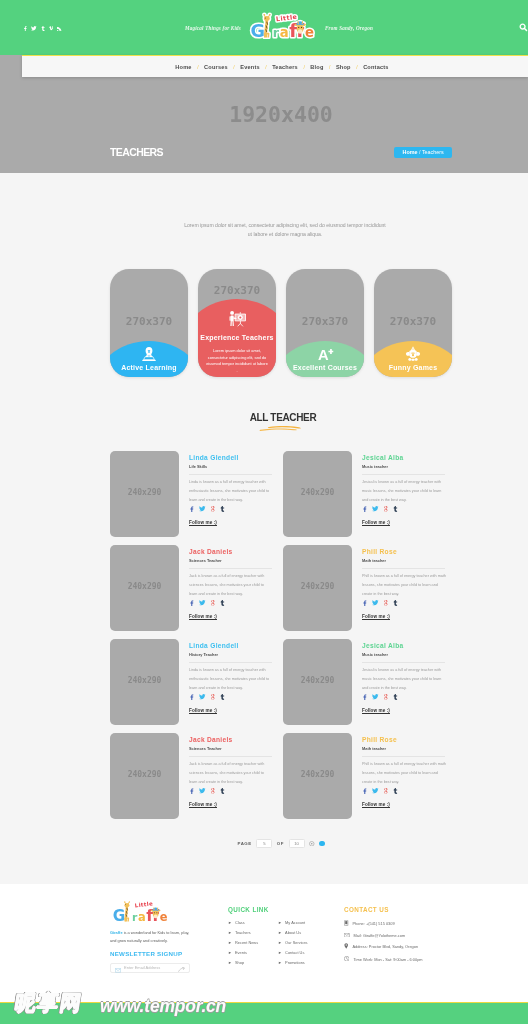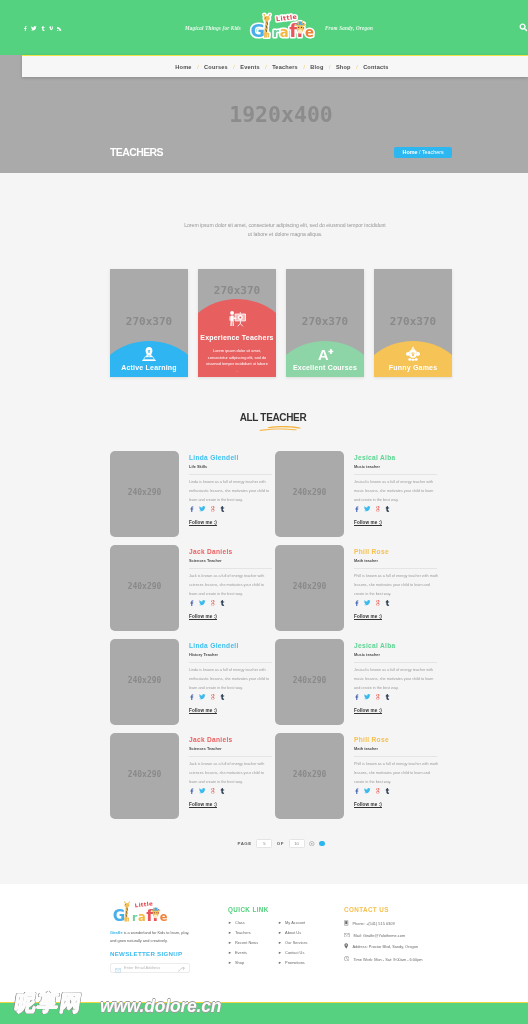--- a/index.html
+++ b/index.html
@@ -40,35 +40,35 @@
   .crumb b { font-weight:bold; }
   .crumb i { font-style:normal; color:#e8f7ff; }
 
   
   .sec-title { text-align:center; font-size:10px; font-weight:bold; color:#333333; letter-spacing:0; line-height:11px; }
   .sec-sub { text-align:center; font-size:5.1px; color:#949494; line-height:6px; letter-spacing:0; }
 
   
   .features { position:absolute; left:110px; top:269px; width:342px; height:108px; display:flex; gap:10px; }
   .fcard { position:relative; width:78px; height:108px; background:#aaaaaa; overflow:hidden;
-     box-shadow:0 1px 3px rgba(0,0,0,.1); }
+     box-shadow:0 1px 3px rgba(0,0,0,.1);border-radius:19px; }
   .fcard .ph { position:absolute; left:0; width:100%; text-align:center; color:#8a8a8a;
      font-family:"DejaVu Sans Mono", monospace; font-size:11px; font-weight:bold; line-height:11px; }
   .fc-label { position:absolute; left:0; width:100%; text-align:center; color:#fff;
      font-size:7px; font-weight:bold; letter-spacing:.2px; line-height:8px; }
   .fc-desc { position:absolute; left:8px; width:62px; text-align:center; color:#fff;
      font-size:3.9px; line-height:6.6px; }
   .fc-icon { position:absolute; left:50%; transform:translateX(-50%); }
 
   
   .brush { position:absolute; left:257px; line-height:0; }
 
   
   .tgrid { position:absolute; left:110px; top:451px; width:342px; }
-  .trow { display:flex; gap:0; }
+  .trow { display:flex; gap:8px; }
   .tcard { display:flex; width:165px; height:86px; }
   .tthumb { width:69px; height:86px; background:#aaaaaa; border-radius:5px; position:relative; flex:none; }
   .tthumb span { position:absolute; left:0; top:50%; width:100%; margin-top:-6px; text-align:center;
      color:#8a8a8a; font-family:"DejaVu Sans Mono", monospace; font-size:8px; font-weight:bold; }
   .tinfo { padding-left:10px; padding-top:3px; width:95px; }
   .tname { font-size:6.6px; font-weight:bold; letter-spacing:.3px; line-height:8px; }
   .trole { font-size:3.9px; color:#4f4f4f; font-weight:bold; margin-top:2px; padding-bottom:5px;
      border-bottom:1px solid #e4e4e4; width:83px; line-height:5px; }
   .tdesc { font-size:3.75px; color:#9b9b9b; line-height:9.2px; margin-top:3px; width:84px; }
   .tsoc { display:flex; gap:5px; margin-top:4px; align-items:flex-end; height:6px; }
@@ -327,21 +327,21 @@
               <path d="M11.4 15 q5.6 -2 11.2 0 q-5.6 2.6 -11.2 0 z"></path>
               <circle cx="17" cy="19.6" r="2.3"></circle>
               <path d="M12.6 23.4 q4.4 2.8 8.8 0 q-4.4 4.2 -8.8 0 z"></path>
               <path d="M16.4 4.6 h1.2 v4 h-1.2 z"></path>
             </g>
           </svg></div>
         <div class="fc-label" style="top:95px">Funny Games</div>
       </div>
     </div>
 
-  <div class="sec-title" style="position:absolute;left:102px;top:412px;width:342px;letter-spacing:-0.35px">ALL TEACHER</div>
+  <div class="sec-title" style="position:absolute;left:112px;top:412px;width:342px;letter-spacing:-0.35px">ALL TEACHER</div>
   <div class="brush" style="top:425px">
     <svg width="46" height="7" viewBox="0 0 84 12">
       <path d="M22 3.2 C38 1 58 1.2 74 3.2 C78 3.8 80 4.6 80 5.4 C80 6 78.5 6.2 76 5.8 C58 3.4 40 3.2 24 5 C21 5.4 19.5 4.6 19.8 4 C20 3.5 21 3.3 22 3.2 Z" fill="#f5b33e"></path>
       <path d="M6 8.4 C24 5.6 50 5.2 70 7.2 C72.5 7.5 73.4 8.3 72.6 8.9 C71.8 9.4 70 9.3 67 9 C48 7.4 28 7.8 10 10.2 C6.6 10.7 4.6 10.2 4.6 9.5 C4.6 8.9 5 8.5 6 8.4 Z" fill="#f6ba4f"></path>
     </svg>
   </div>
 
   <div class="tgrid" id="tgrid">
       <div class="trow" style="margin-bottom: 8px;">
         <div class="tcard">
@@ -726,14 +726,14 @@
             </svg></span>
           <span>Time Work: Mon - Sat: 9:00am - 6:00pm</span>
         </li>
       </ul>
   </div>
 
   <div class="copyr">GIRAFFE YOLOTHEME 2014 COPYRIGHT</div>
 
   <div class="wm"></div>
   <div class="wm-cn">昵享网</div>
-  <div class="wm-url">www.dolore.cn</div>
+  <div class="wm-url">www.tempor.cn</div>
 </div>
 
 </body></html>

